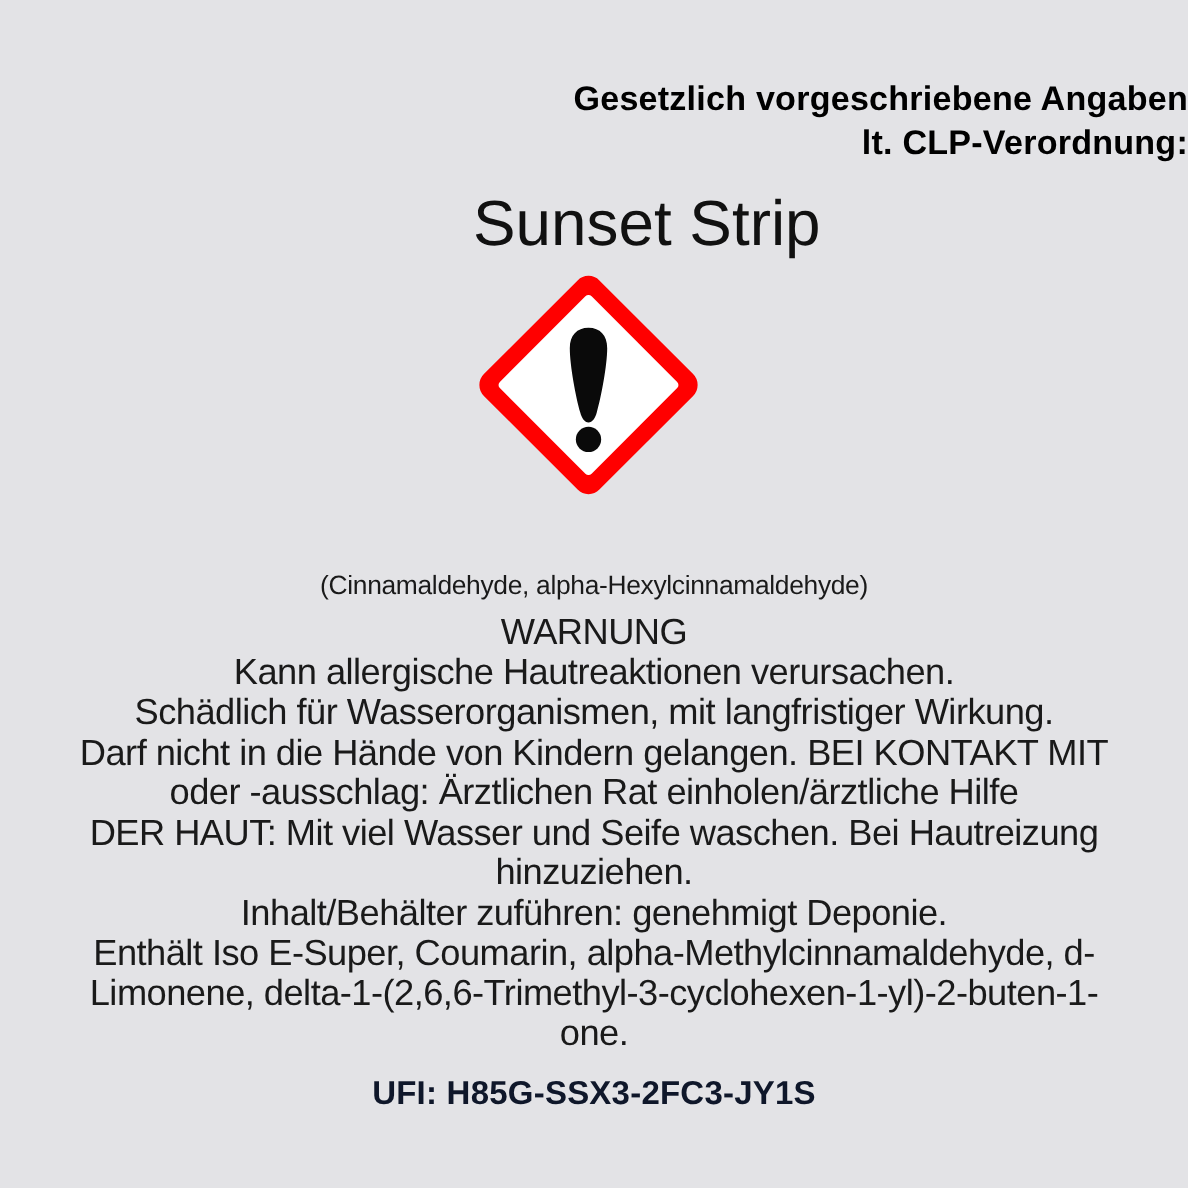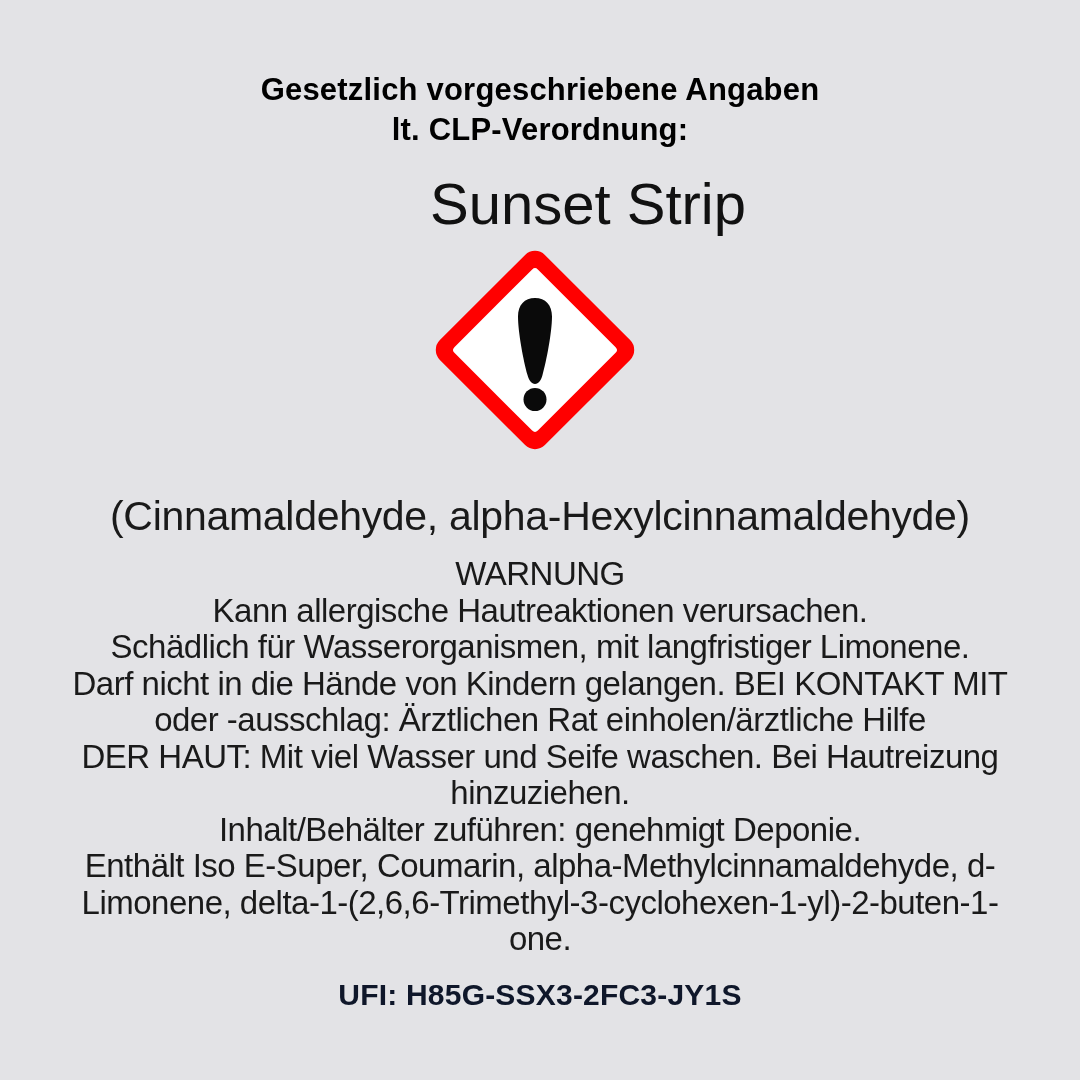--- a/index.html
+++ b/index.html
@@ -22,39 +22,40 @@
     width: 100%;
     text-align: center;
   }
   .legal-header {
     top: 70px;
     font-size: 31px;
     line-height: 40px;
     font-weight: 700;
     color: #000000;
     letter-spacing: 0.2px;
+    text-align: right;
   }
   .product-name {
     top: 172px;
     font-size: 58px;
     line-height: 64px;
     font-weight: 400;
     color: #111111;
     padding-left: 48px;
   }
   .pictogram {
     position: absolute;
     left: 430px;
     top: 245px;
     width: 210px;
     height: 210px;
   }
   .substances {
-    top: 498px;
-    font-size: 41px;
+    top: 514px;
+    font-size: 24px;
     line-height: 37px;
     letter-spacing: -0.3px;
     color: #1a1a1a;
   }
   .warning-block {
     top: 556px;
     font-size: 33px;
     line-height: 36.5px;
     letter-spacing: -0.5px;
     color: #1a1a1a;
@@ -86,21 +87,21 @@
       <path d="M105 53 C 94.5 53, 88 60, 88 71.5 C 88 87, 93.5 116, 97.5 130 C 99 135.5, 101.5 139, 105 139 C 108.5 139, 111 135.5, 112.5 130 C 116.5 116, 122 87, 122 71.5 C 122 60, 115.5 53, 105 53 Z" fill="#0a0a0a"></path>
       <circle cx="105" cy="154.5" r="11.5" fill="#0a0a0a"></circle>
     </svg>
   </div>
 
   <div class="centered substances">(Cinnamaldehyde, alpha-Hexylcinnamaldehyde)</div>
 
   <div class="centered warning-block">
     <div>WARNUNG</div>
     <div>Kann allergische Hautreaktionen verursachen.</div>
-    <div>Schädlich für Wasserorganismen, mit langfristiger Limonene.</div>
+    <div>Schädlich für Wasserorganismen, mit langfristiger Wirkung.</div>
     <div>Darf nicht in die Hände von Kindern gelangen. BEI KONTAKT MIT</div>
     <div>oder -ausschlag: Ärztlichen Rat einholen/ärztliche Hilfe</div>
     <div>DER HAUT: Mit viel Wasser und Seife waschen. Bei Hautreizung</div>
     <div>hinzuziehen.</div>
     <div>Inhalt/Behälter zuführen: genehmigt Deponie.</div>
     <div>Enthält Iso E-Super, Coumarin, alpha-Methylcinnamaldehyde, d-</div>
     <div>Limonene, delta-1-(2,6,6-Trimethyl-3-cyclohexen-1-yl)-2-buten-1-</div>
     <div>one.</div>
   </div>
 

